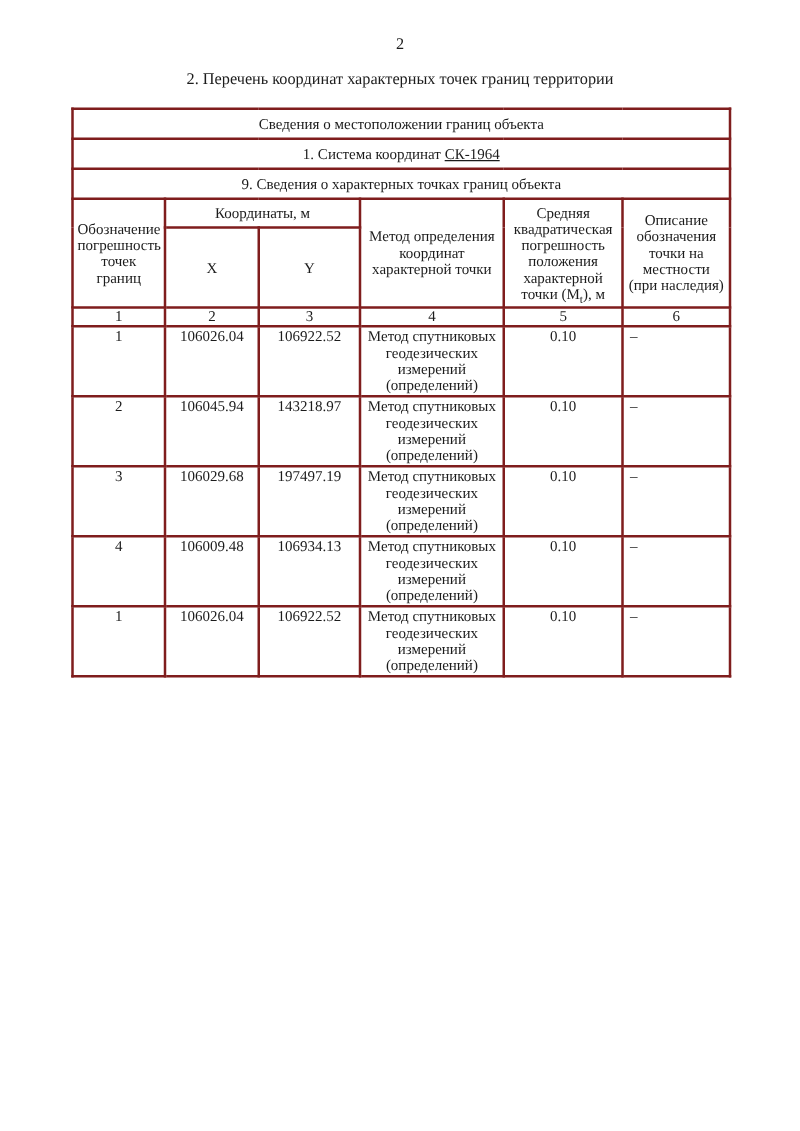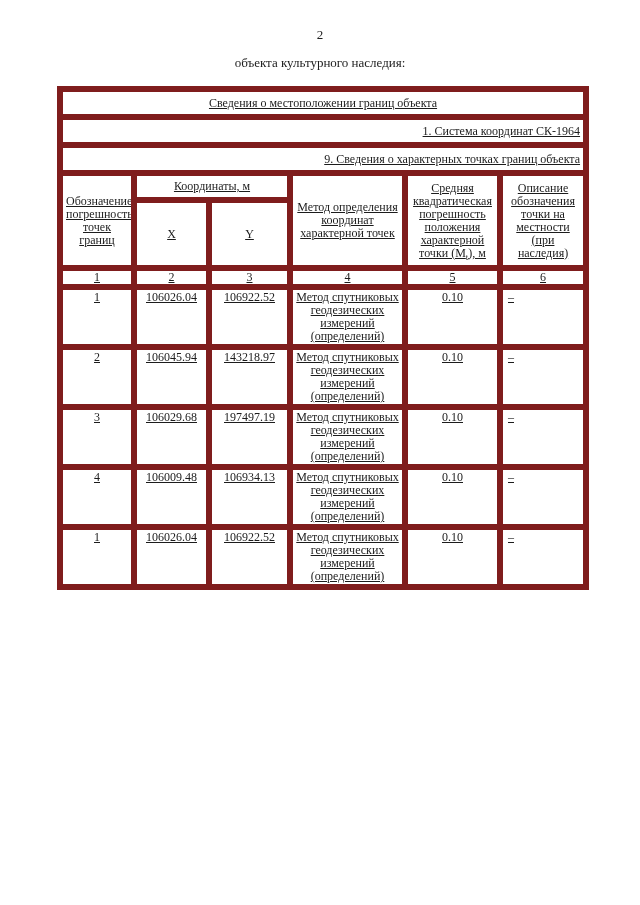--- a/index.html
+++ b/index.html
@@ -30,34 +30,33 @@
     margin-right: auto;
   }
   table.coords {
     border-collapse: collapse;
     table-layout: fixed;
     width: 526px;
     margin: 15px 0 0 57px;
     font-size: 12px;
   }
   table.coords td, table.coords th {
-    border: 6px solid #7f1d1d;
+    border: 2px solid #7f1d1d;
     padding: 1px 3px;
     font-weight: normal;
     line-height: 13px;
     overflow: hidden;
-    text-decoration: underline;
   }
   .caption-cell {
     text-align: center;
     height: 20px;
     vertical-align: middle;
   }
   .left-cell {
-    text-align: right;
+    text-align: center;
     padding-left: 5px;
     height: 20px;
     vertical-align: middle;
   }
   .underlined {
     text-decoration: underline;
   }
   th.hdr {
     text-align: center;
     vertical-align: middle;
@@ -89,21 +88,21 @@
     font-size: 9px;
     line-height: 0;
   }
 </style>
 </head>
 <body>
 
 <div class="page-number">2</div>
 
 <div class="heading">
-  <div>объекта культурного наследия:</div>
+  <div>2. Перечень координат характерных точек границ территории</div>
 </div>
 
 <table class="coords">
   <colgroup>
     <col style="width:74px">
     <col style="width:75px">
     <col style="width:81px">
     <col style="width:115px">
     <col style="width:95px">
     <col style="width:86px">
@@ -114,21 +113,21 @@
     </tr>
     <tr>
       <td class="left-cell" colspan="6"><span>1. Система координат </span><span class="underlined">СК-1964</span></td>
     </tr>
     <tr>
       <td class="left-cell" colspan="6">9. Сведения о характерных точках границ объекта</td>
     </tr>
     <tr class="coord-group-row">
       <th class="hdr" rowspan="2">Обозначение погрешность точек границ</th>
       <th class="hdr" colspan="2">Координаты, м</th>
-      <th class="hdr" rowspan="2">Метод определения координат характерной точек</th>
+      <th class="hdr" rowspan="2">Метод определения координат характерной точки</th>
       <th class="hdr" rowspan="2"><span>Средняя квадратическая погрешность положения характерной точки (М</span><sub class="msub">t</sub><span>), м</span></th>
       <th class="hdr" rowspan="2">Описание обозначения точки на местности (при наследия)</th>
     </tr>
     <tr class="xy-row">
       <th class="hdr">X</th>
       <th class="hdr">Y</th>
     </tr>
     <tr class="num-row">
       <td>1</td>
       <td>2</td>

